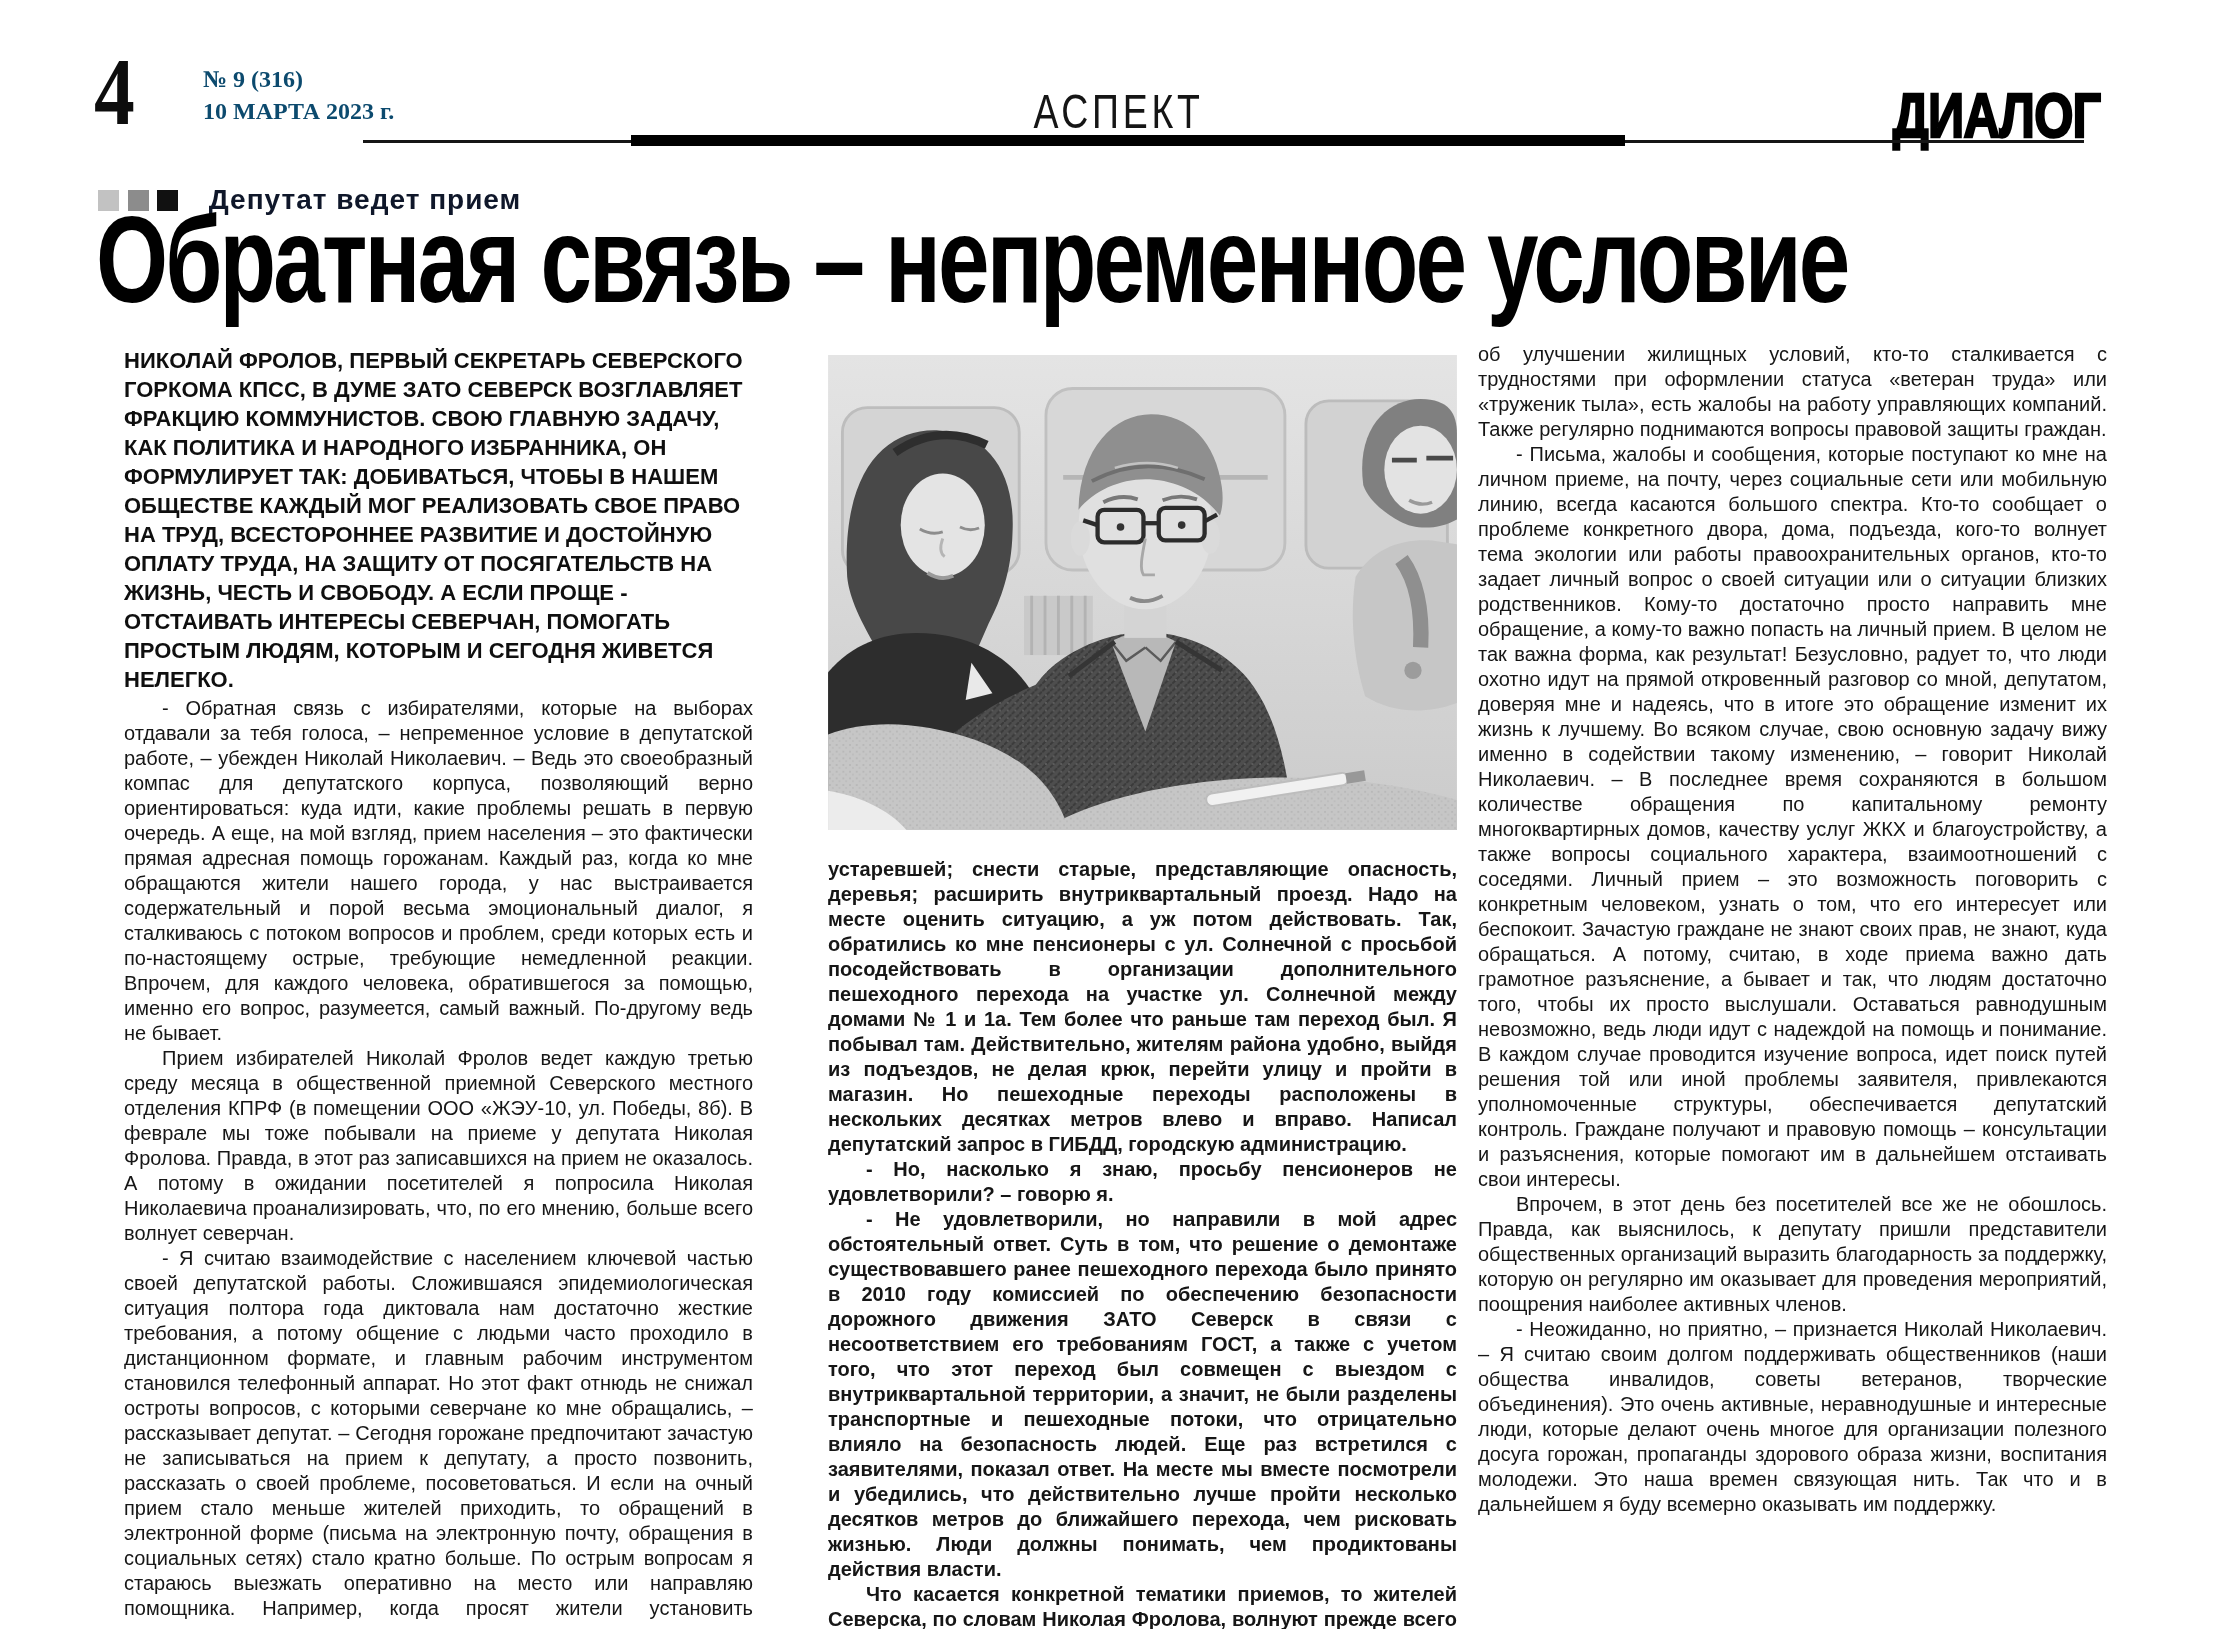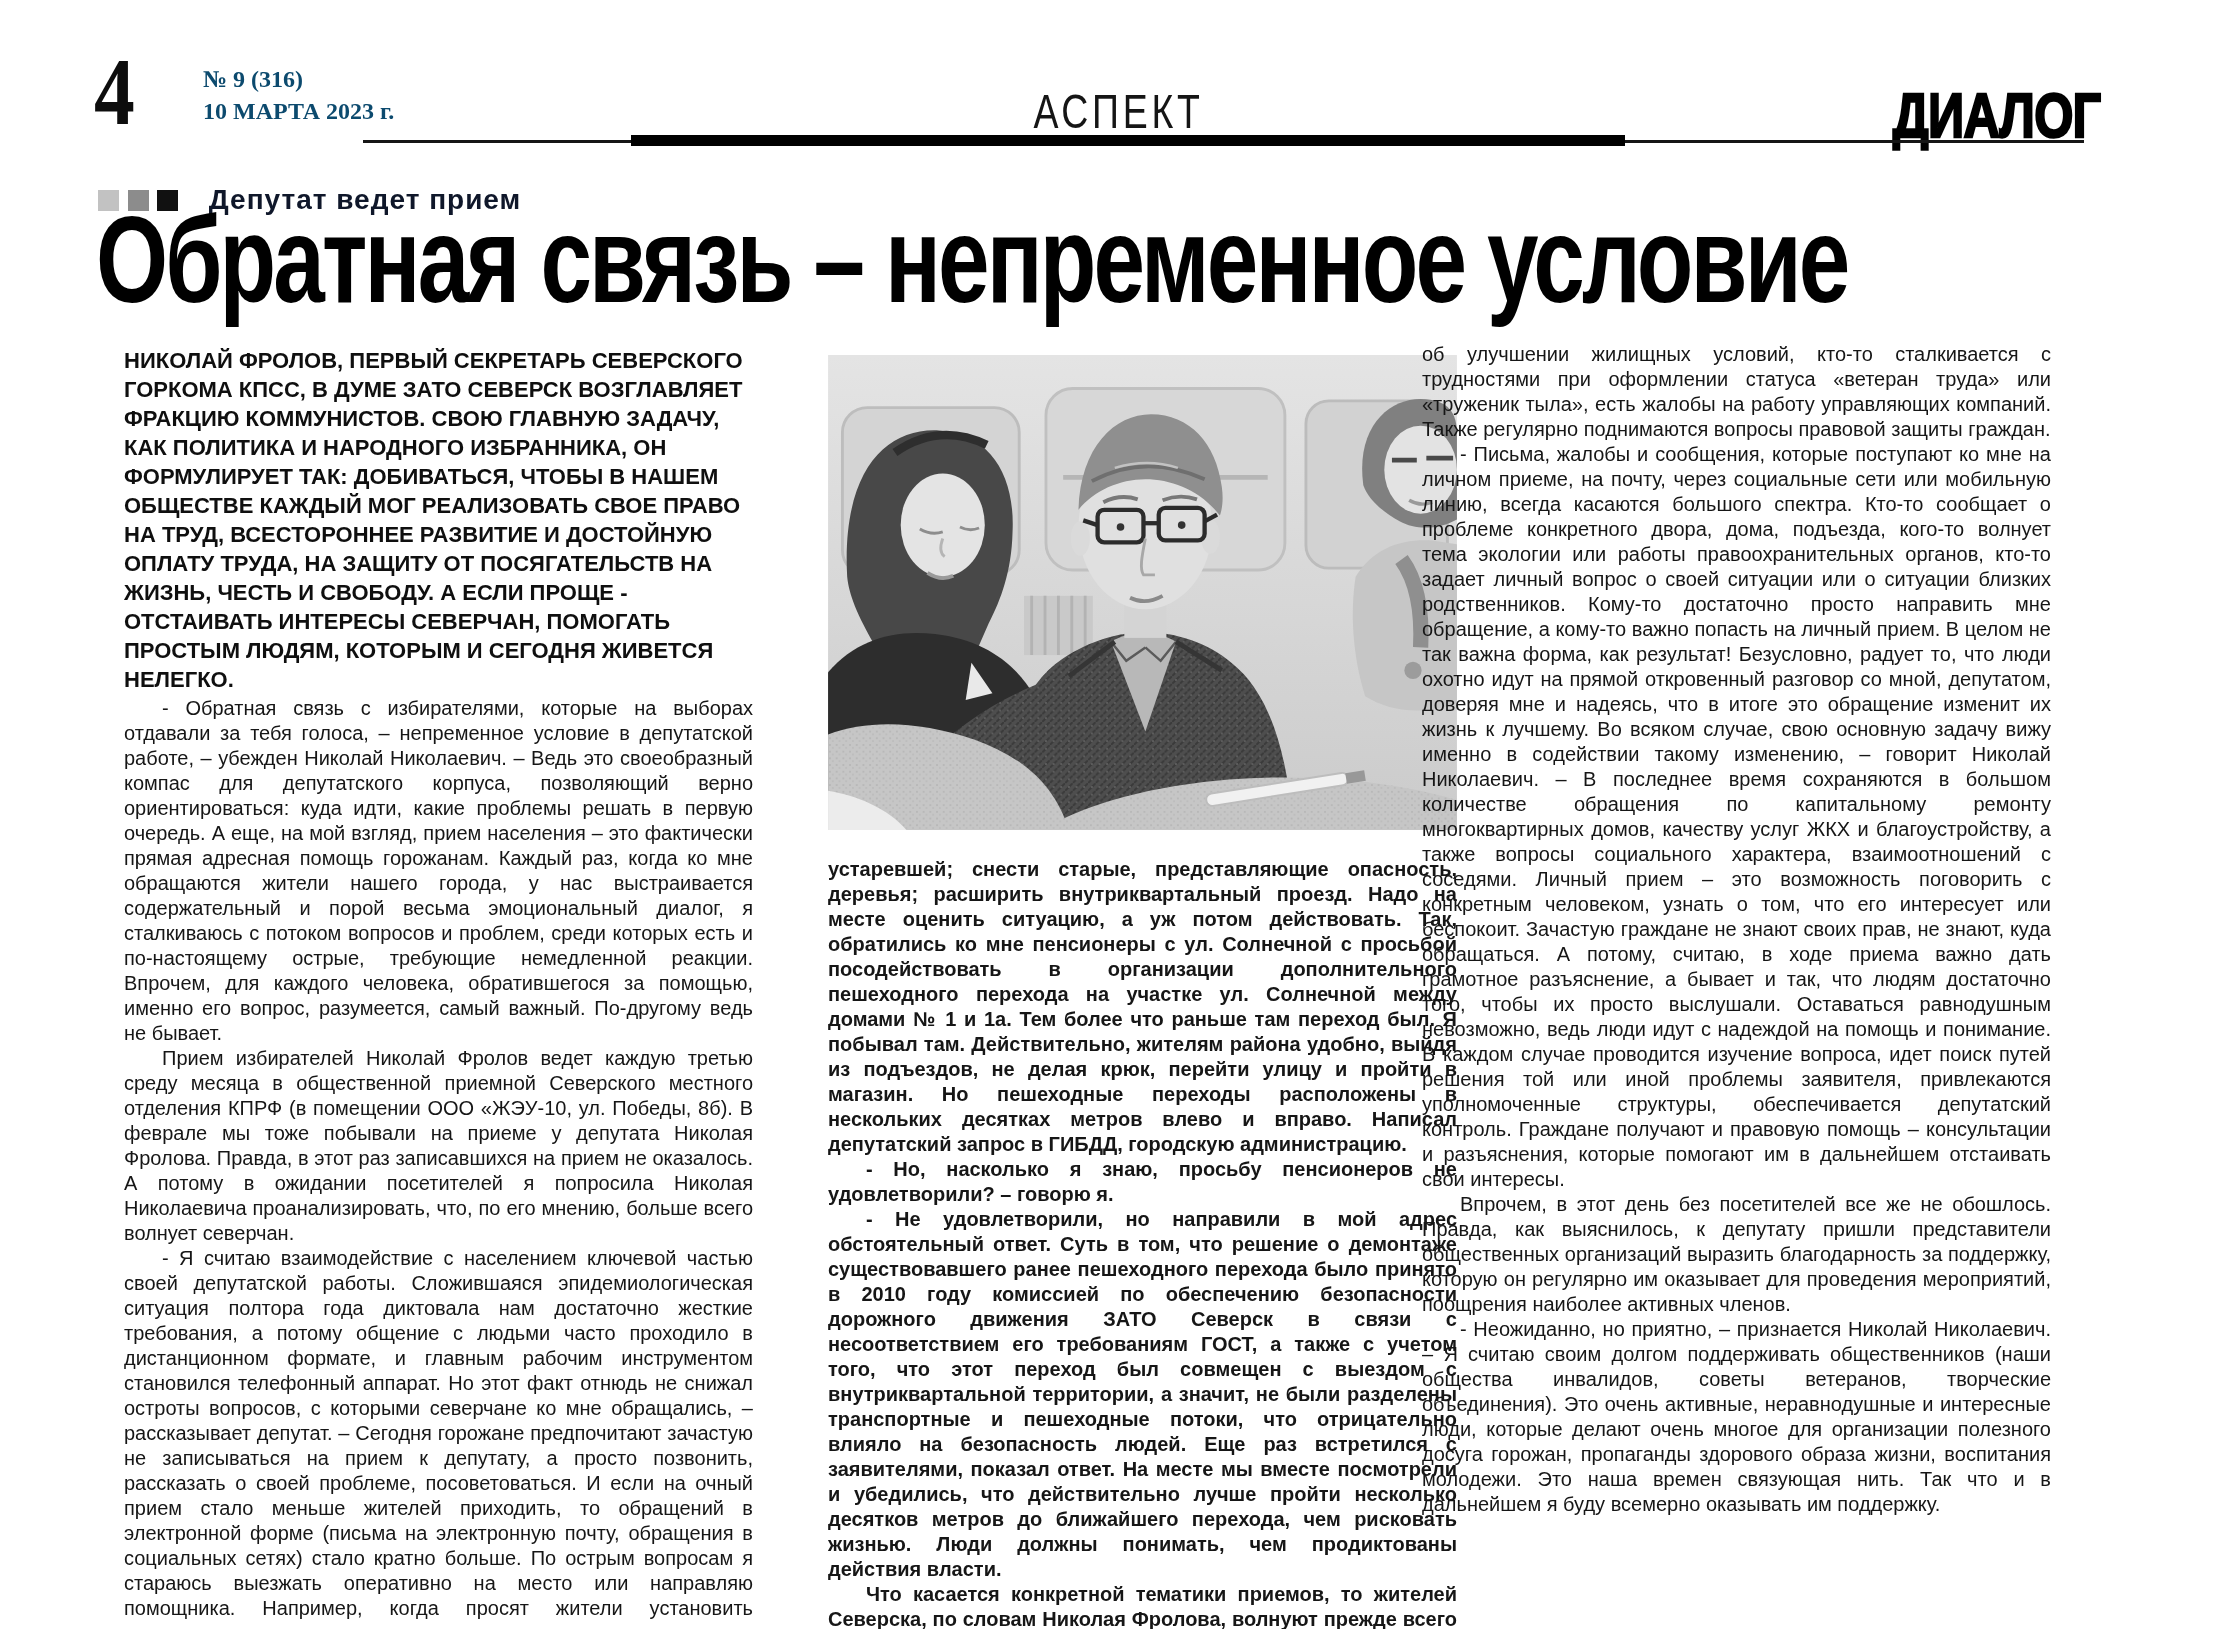--- a/index.html
+++ b/index.html
@@ -66,21 +66,21 @@
     white-space:nowrap;color:#000;line-height:1.0;
   }
 
   
   .col{
     position:absolute;top:342px;width:629px;height:1287px;
     text-align:justify;overflow:hidden;margin-left:24px;
   }
   .col-left{left:100px;}
   .col-mid{left:804px;font-weight:bold;}
-  .col-right{left:1398px;}
+  .col-right{left:1454px;}
   .col p{
     margin:0;font-size:20px;line-height:25px;text-indent:38px;
     color:#161616;
   }
   .col p.noindent{text-indent:0;}
   p.lede{
     font-weight:bold;font-size:22px;line-height:29px;
     text-align:left;text-indent:0;margin:3.8px 0 1.9px 0;color:#0f0f0f;
   }
   figure.photo{

